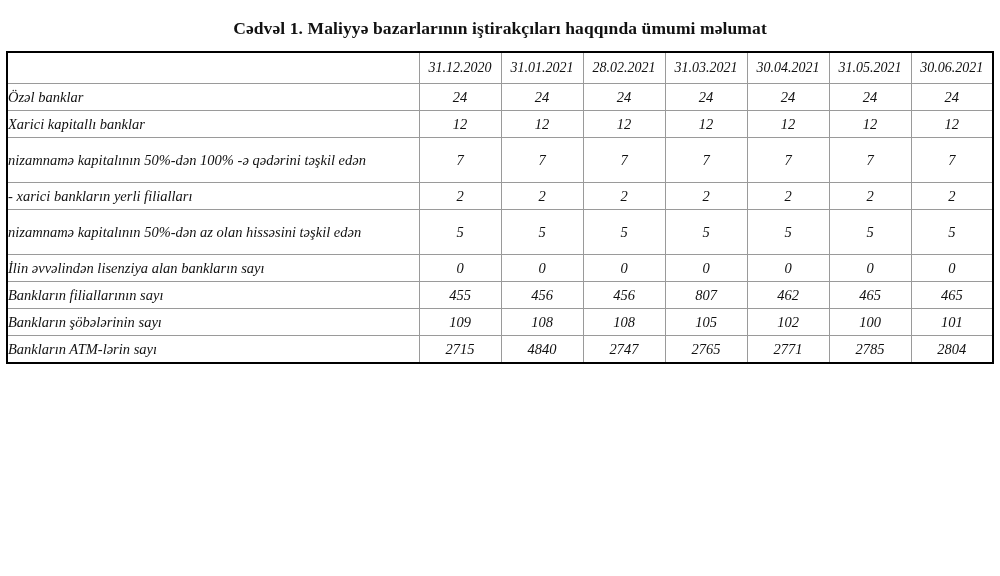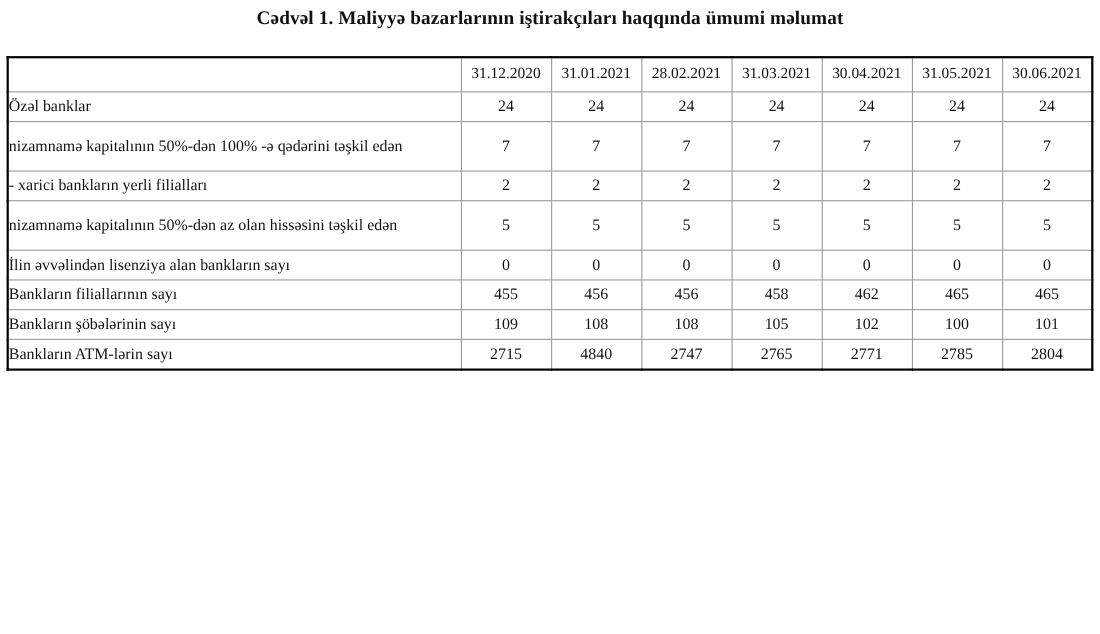--- a/index.html
+++ b/index.html
@@ -11,37 +11,38 @@
     width: 1000px;
     height: 576px;
     font-family: "Liberation Serif", serif;
     color: #111111;
     overflow: hidden;
   }
   .page {
     width: 1000px;
     height: 516px;
     box-sizing: border-box;
-    padding: 0 6px;
+    padding: 12px 6px;
     position: relative;
   }
   .title {
     text-align: center;
     font-weight: bold;
     font-size: 17.5px;
     letter-spacing: 0.1px;
     padding: 6px 0 8px 0;
     font-family: "Liberation Serif", serif;
   }
   table.tbl {
     border-collapse: collapse;
     table-layout: fixed;
     width: 988px;
-    margin: 16px auto;
+    margin: 4px auto;
     font-size: 14.5px;
+    font-style: italic;
   }
   table.tbl col.c0 { width: 412px; }
   table.tbl col.cd { width: 82px; }
   table.tbl th, table.tbl td {
     border: 1px solid #9a9a9a;
     padding: 0;
     vertical-align: middle;
     background: #ffffff;
   }
   
@@ -119,20 +120,30 @@
         <td class="lbl ind1">Özəl banklar</td>
         <td class="num">24</td>
         <td class="num">24</td>
         <td class="num">24</td>
         <td class="num">24</td>
         <td class="num">24</td>
         <td class="num">24</td>
         <td class="num">24</td>
       </tr>
 
+      <tr class="row-h36">
+        <td class="lbl ind1">Xarici kapitallı banklar</td>
+        <td class="num">12</td>
+        <td class="num">12</td>
+        <td class="num">12</td>
+        <td class="num">12</td>
+        <td class="num">12</td>
+        <td class="num">12</td>
+        <td class="num">12</td>
+      </tr>
 
       <tr class="row-tall">
         <td class="lbl ind2">nizamnamə kapitalının 50%-dən 100% -ə qədərini təşkil edən</td>
         <td class="num">7</td>
         <td class="num">7</td>
         <td class="num">7</td>
         <td class="num">7</td>
         <td class="num">7</td>
         <td class="num">7</td>
         <td class="num">7</td>
@@ -170,21 +181,21 @@
         <td class="num">0</td>
         <td class="num">0</td>
       </tr>
 
 
       <tr class="row-h36">
         <td class="lbl ind1">Bankların filiallarının sayı</td>
         <td class="num">455</td>
         <td class="num">456</td>
         <td class="num">456</td>
-        <td class="num">458</td>
+        <td class="num">807</td>
         <td class="num">462</td>
         <td class="num">465</td>
         <td class="num">465</td>
       </tr>
 
       <tr class="row-h36">
         <td class="lbl ind1">Bankların şöbələrinin sayı</td>
         <td class="num">109</td>
         <td class="num">108</td>
         <td class="num">108</td>

